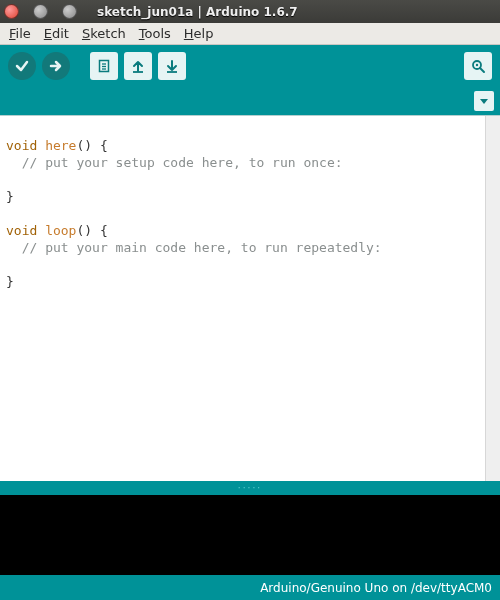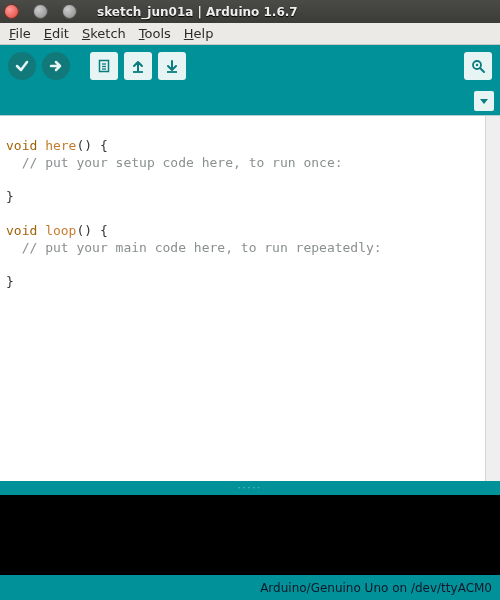--- a/index.html
+++ b/index.html
@@ -62,21 +62,21 @@
   .kw-cmt  { color: #8a8f8f; margin-top: 20px; }
   .divider {
     height: 14px; background: #009298;
     text-align:center; font-size:9px; color:#5ed0d3; letter-spacing:2px;
     line-height:15px;
   }
   .console {
     height: 80px; background: #000;
   }
   .statusbar {
-    height: 25px; background: #009298; color: #0f172a; font-size: 12px;
+    height: 25px; background: #009298; color: #ffffff; font-size: 12px;
     display: flex; align-items: center; justify-content: flex-end;
     padding: 0 8px;
   }
 </style>
 </head>
 <body>
 
 <div class="titlebar">
   <span class="tb-btn tb-close"></span>
   <span class="tb-btn tb-min"></span>

